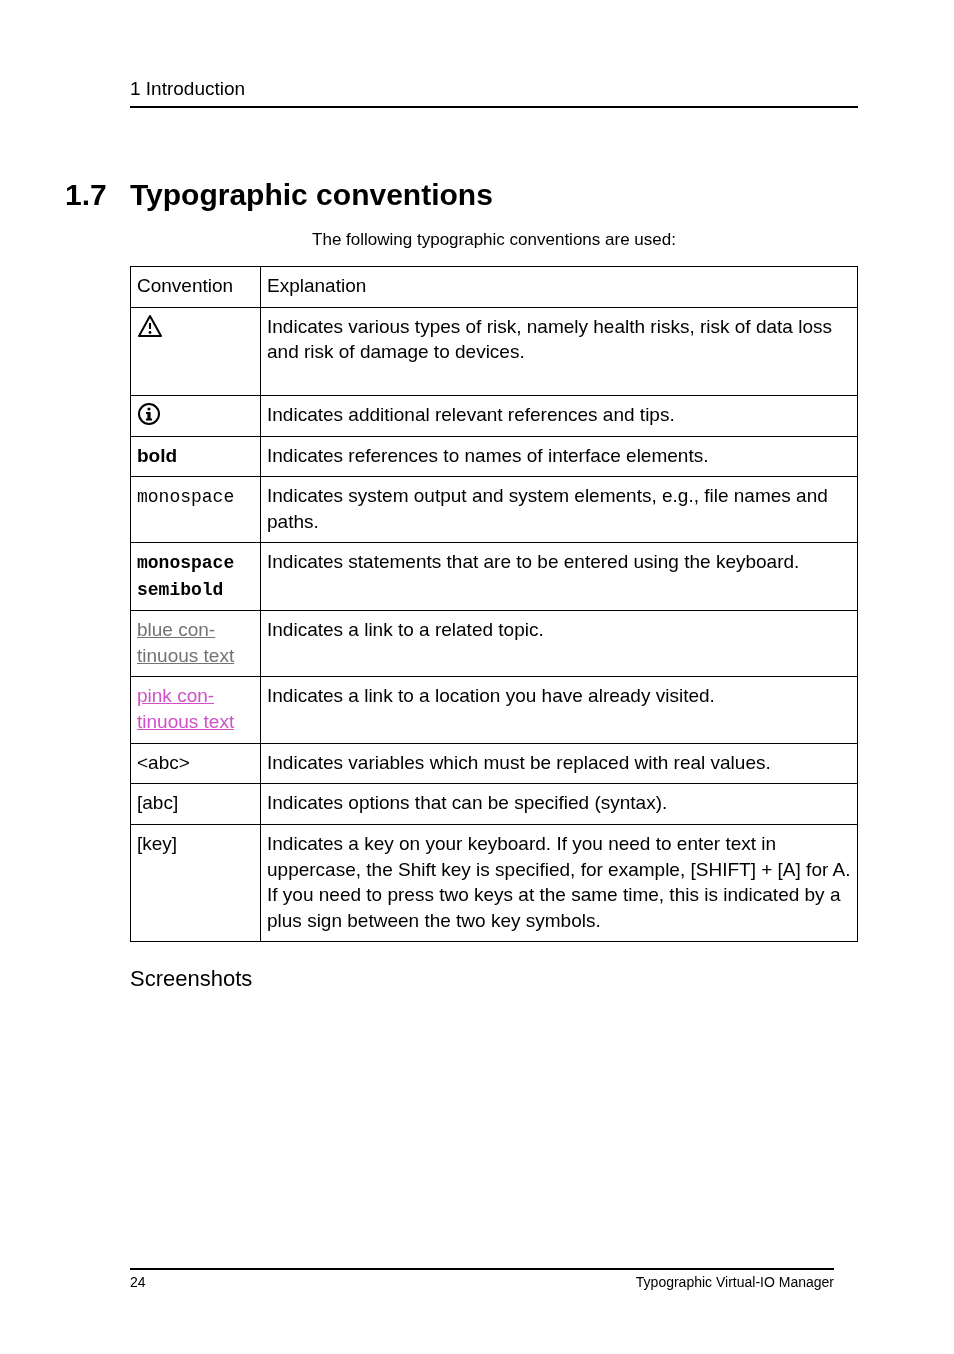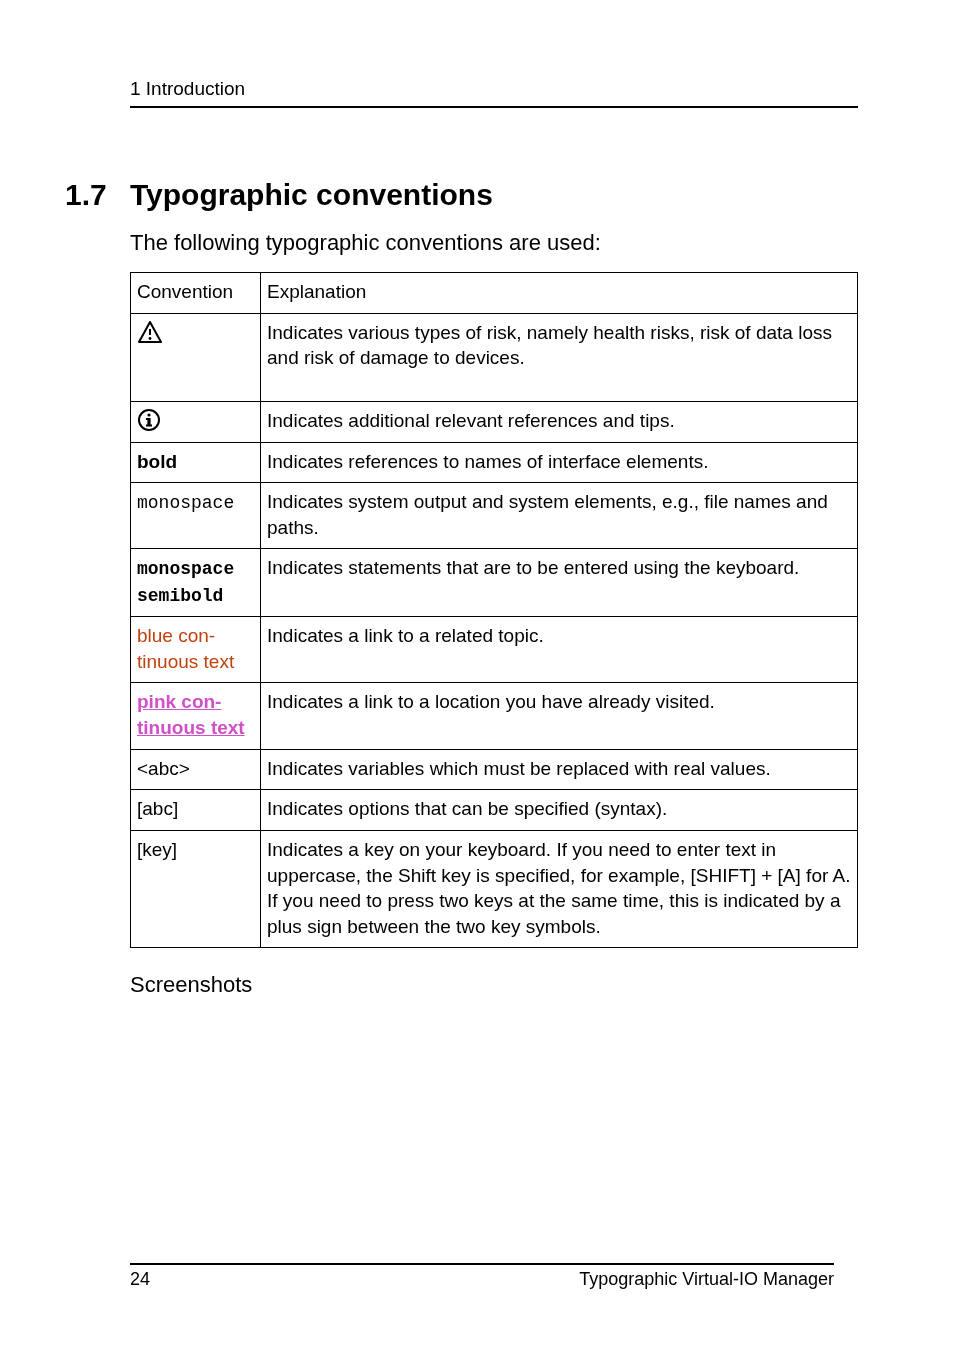--- a/index.html
+++ b/index.html
@@ -34,22 +34,23 @@
     width: 65px;
     margin-left: -65px;
     text-align: left;
   }
   .section-title {
     font-size: 30px;
     font-weight: bold;
   }
 
   .intro {
-    font-size: 22px;
+    font-size: 17px;
     margin-bottom: 16px;
+    text-align: center;
   }
 
   table.conv {
     border-collapse: collapse;
     width: 100%;
     table-layout: fixed;
   }
   table.conv th, table.conv td {
     border: 1.5px solid #000;
     padding: 6px 6px 8px 6px;
@@ -61,22 +62,22 @@
   table.conv th {
     font-weight: normal;
   }
   col.c-conv { width: 130px; }
   col.c-expl { }
 
   .mono { font-family: "Courier New", Courier, monospace; font-size: 18px; }
   .mono-semi { font-family: "Courier New", Courier, monospace; font-weight: bold; font-size: 18px; }
   .bold { font-weight: bold; }
 
-  .link-blue { color: #c2410c; }
-  .link-pink { color: #d050c8; text-decoration: underline; font-weight: bold; }
+  .link-blue { color: #737373; text-decoration: underline; }
+  .link-pink { color: #d050c8; text-decoration: underline; }
 
   .cell-tall { padding-bottom: 30px !important; }
 
   .icon-cell svg { display: block; }
 
   .sub-head {
     font-size: 22px;
     margin-top: 24px;
     margin-bottom: 14px;
   }
@@ -92,21 +93,21 @@
     bottom: 64px;
   }
   .foot-rule {
     border: none;
     border-top: 2px solid #000;
     margin-bottom: 4px;
   }
   .foot-row {
     display: flex;
     justify-content: space-between;
-    font-size: 18px;
+    font-size: 14px;
     text-align: right;
   }
 </style>
 </head>
 <body>
 
 <div class="page">
 
   <div class="running-head">1 Introduction</div>
   <hr class="head-rule">

